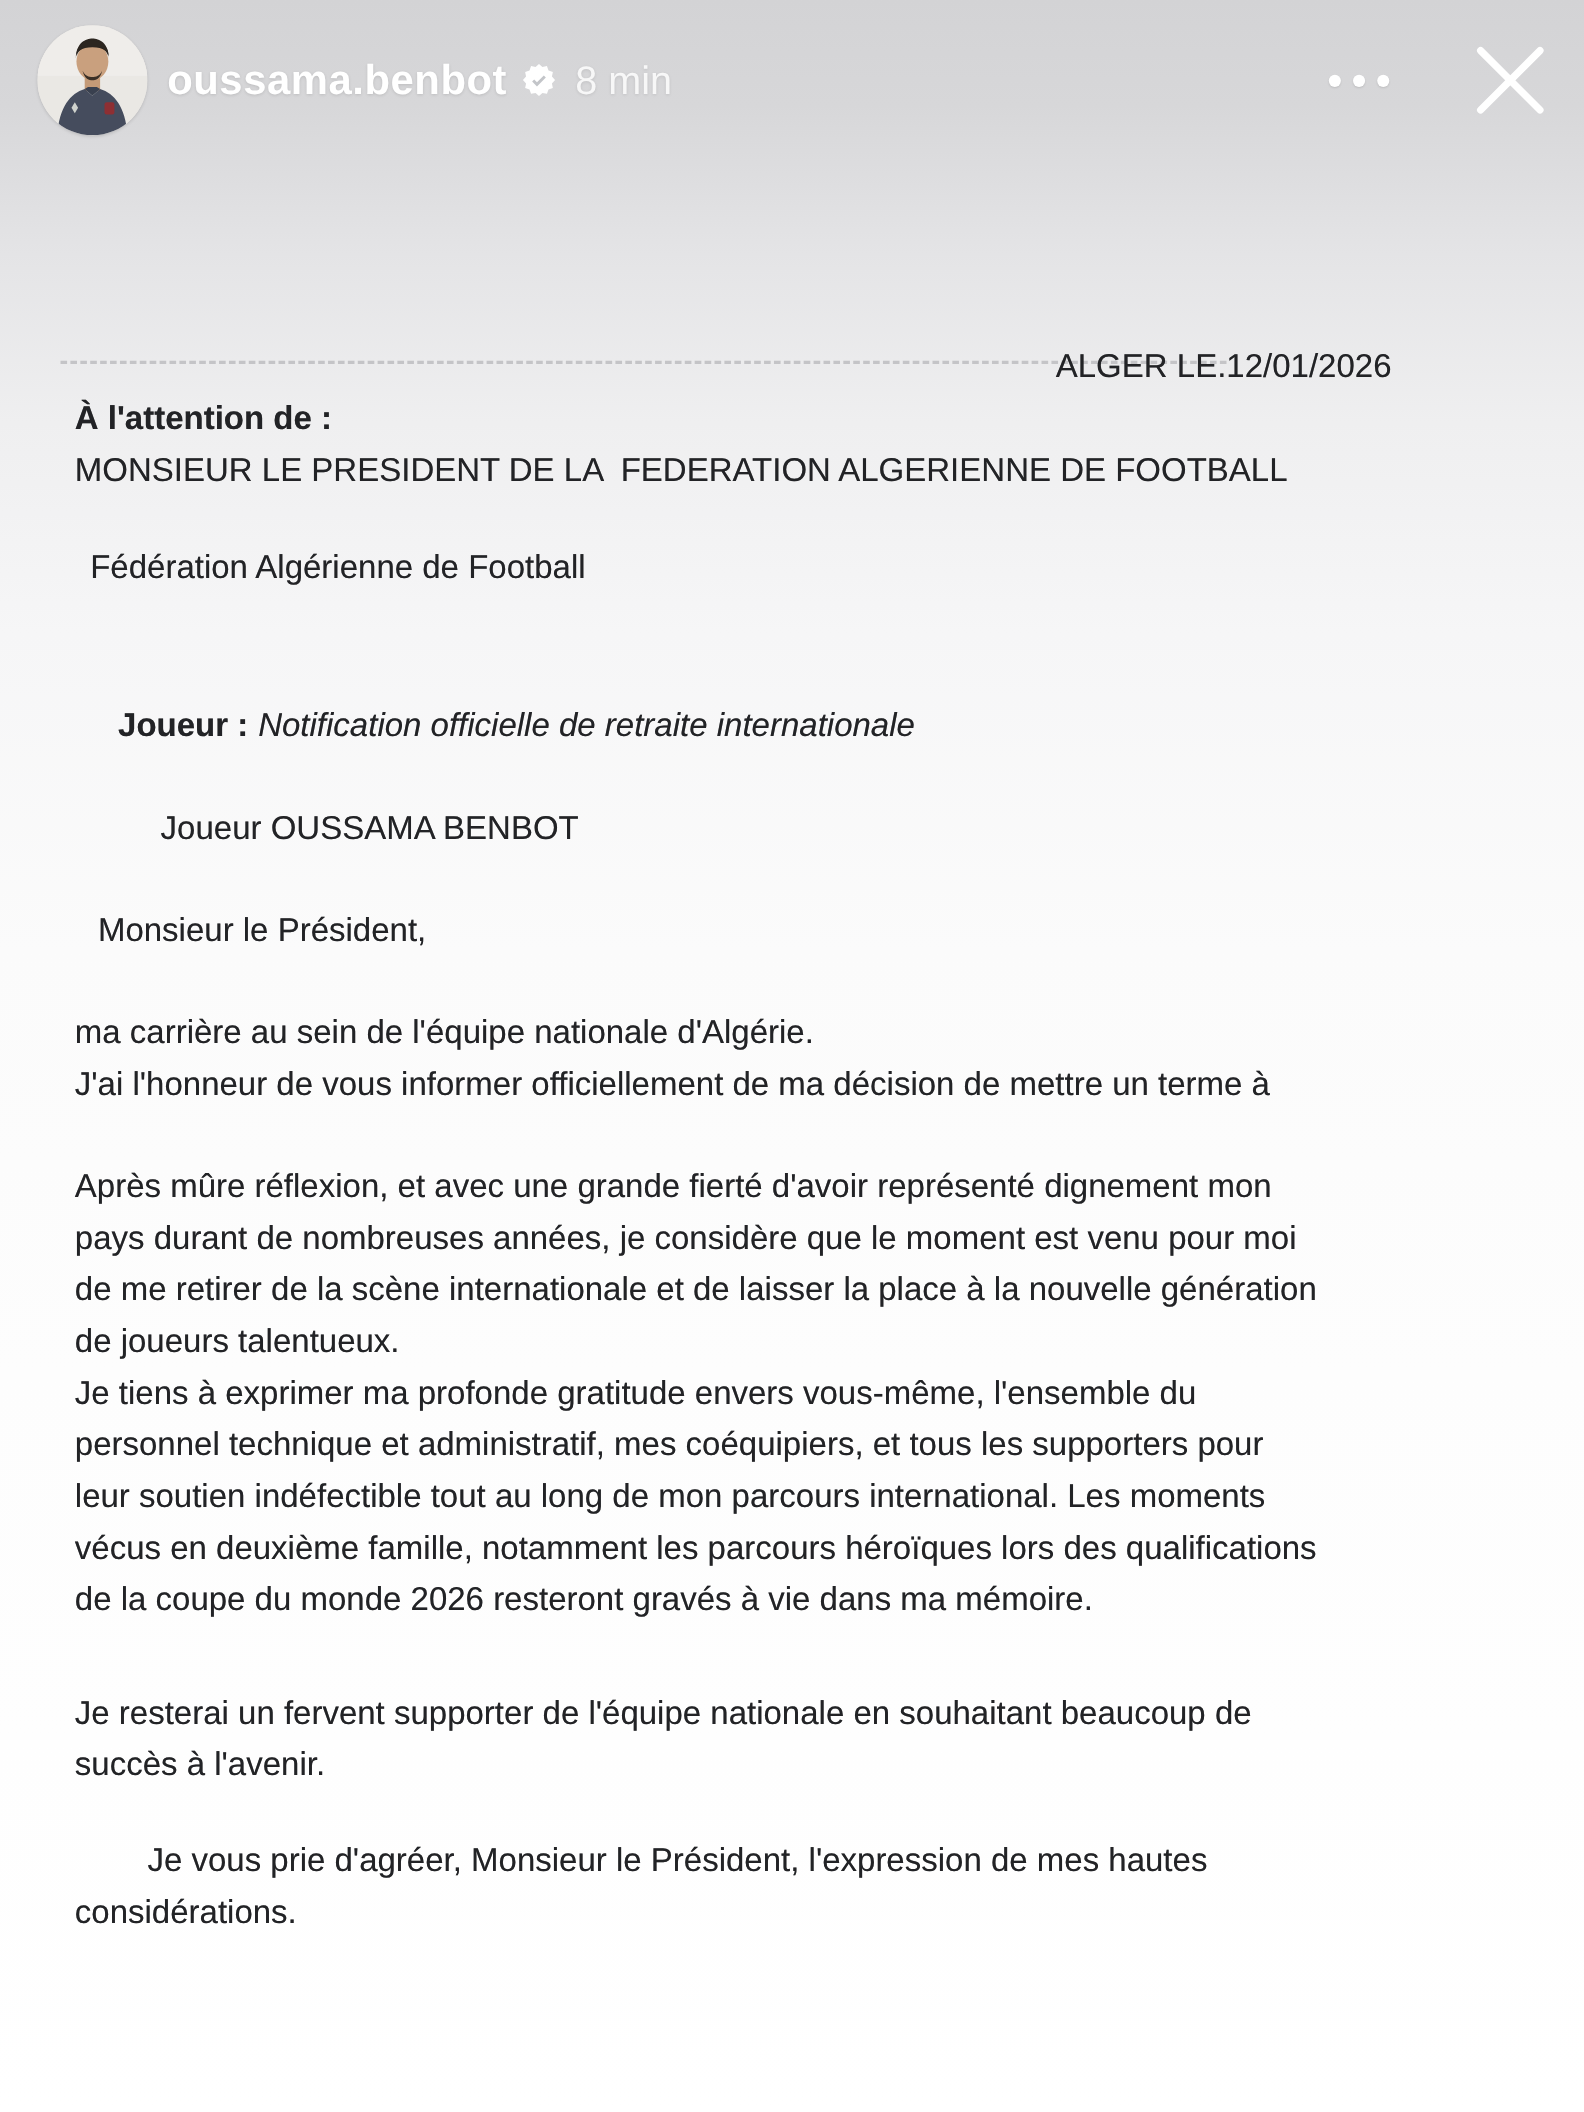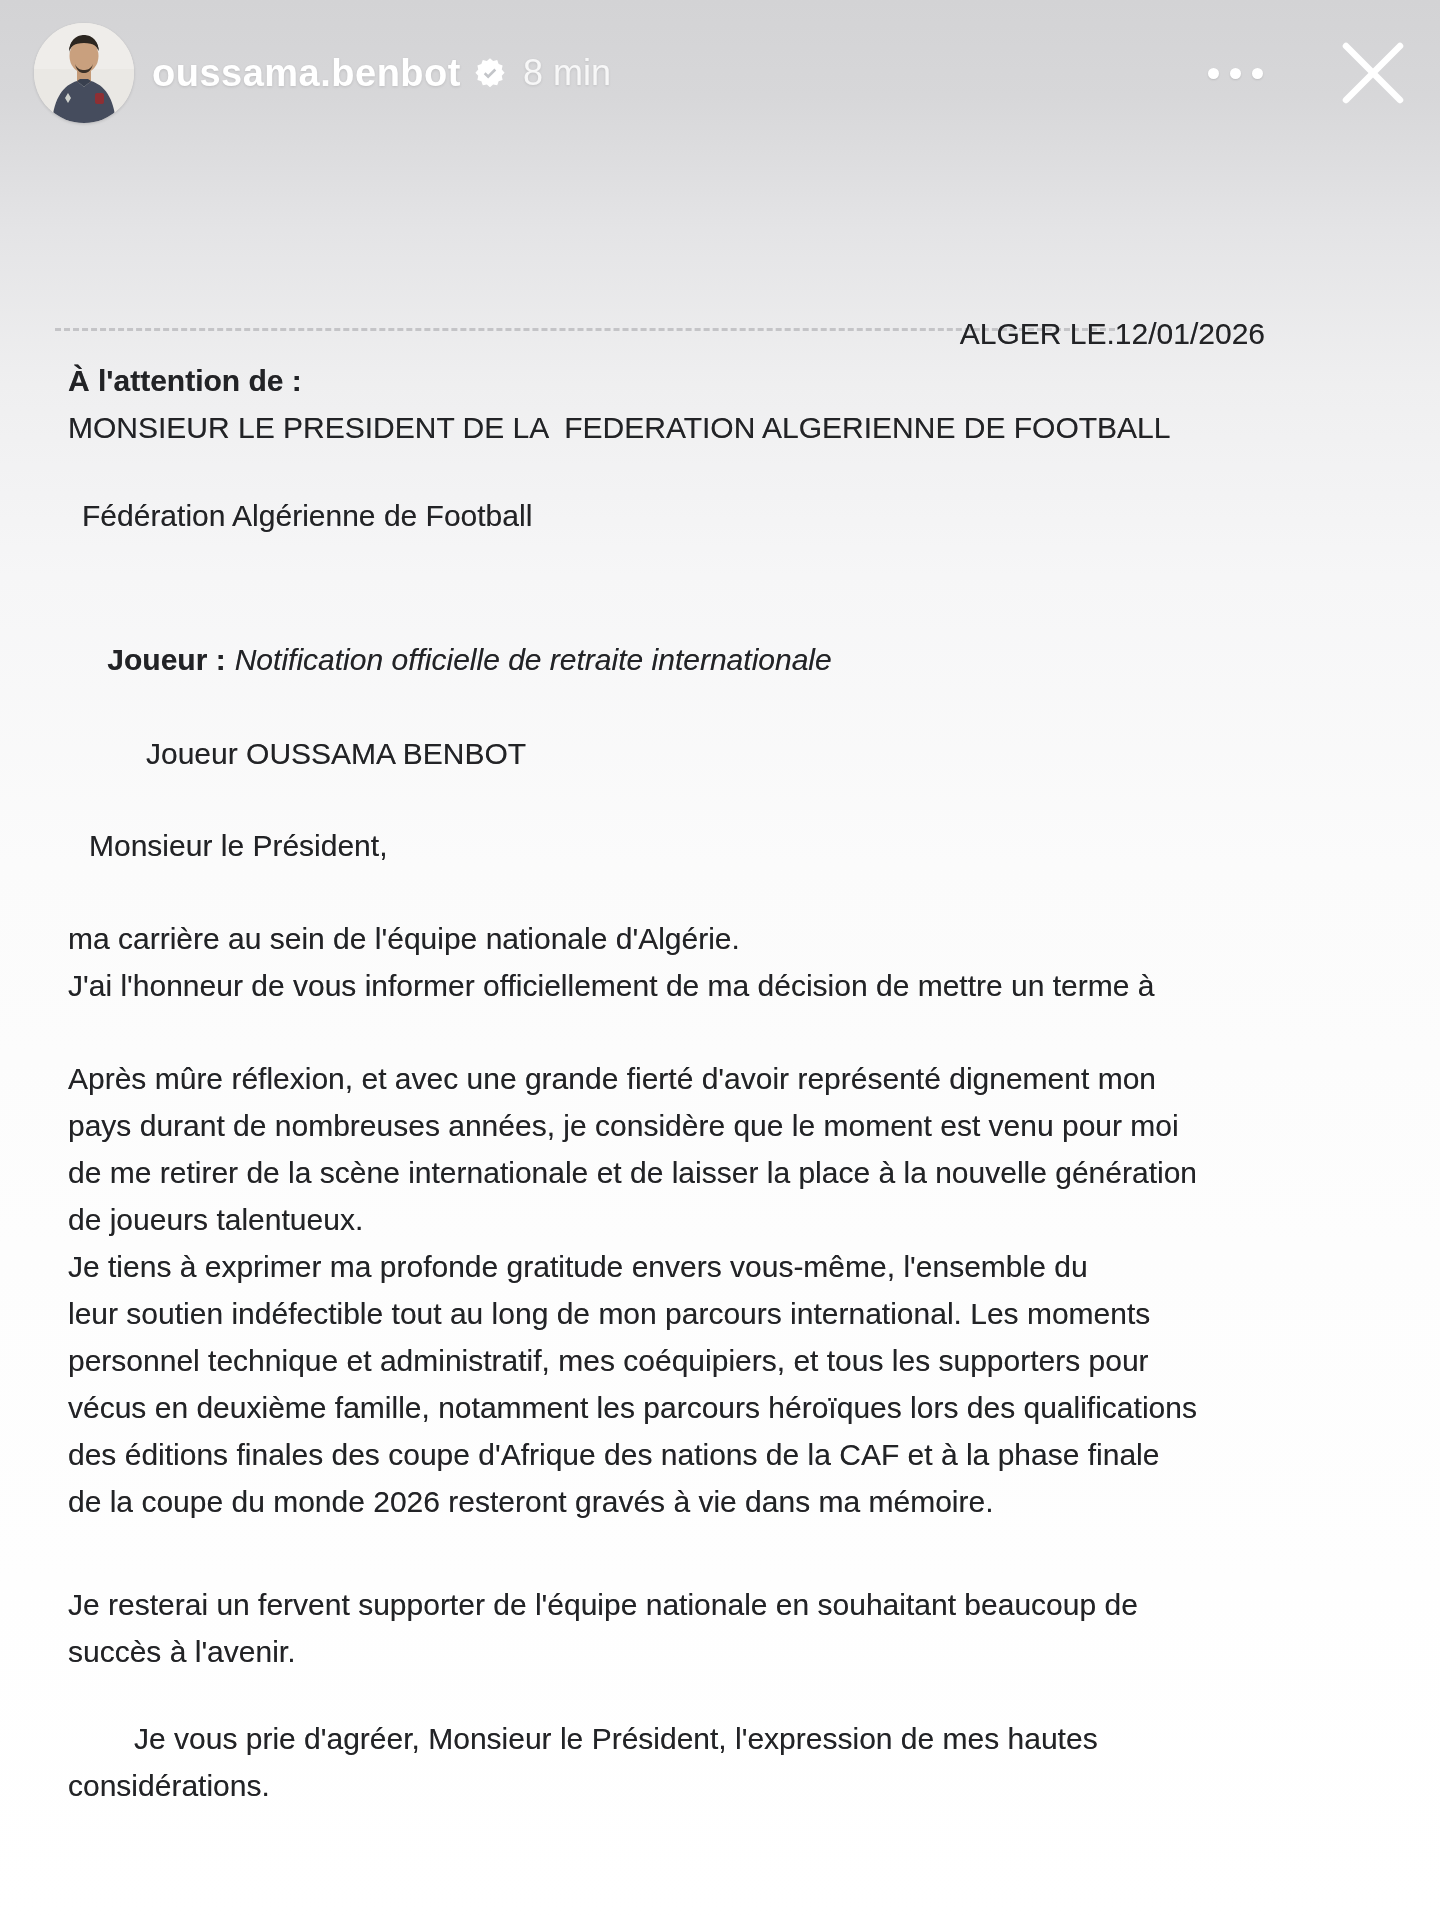--- a/index.html
+++ b/index.html
@@ -143,24 +143,23 @@
 
   <div class="para">
     <div class="line">Après mûre réflexion, et avec une grande fierté d'avoir représenté dignement mon</div>
     <div class="line">pays durant de nombreuses années, je considère que le moment est venu pour moi</div>
     <div class="line">de me retirer de la scène internationale et de laisser la place à la nouvelle génération</div>
     <div class="line">de joueurs talentueux.</div>
   </div>
 
   <div class="para joined">
     <div class="line">Je tiens à exprimer ma profonde gratitude envers vous-même, l'ensemble du</div>
+    <div class="line">personnel technique et administratif, mes coéquipiers, et tous les supporters pour</div>
     <div class="line">leur soutien indéfectible tout au long de mon parcours international. Les moments</div>
-    <div class="line">personnel technique et administratif, mes coéquipiers, et tous les supporters pour</div>
     <div class="line">vécus en deuxième famille, notamment les parcours héroïques lors des qualifications</div>
-    <div class="line">des éditions finales des coupe d'Afrique des nations de la CAF et à la phase finale</div>
     <div class="line">de la coupe du monde 2026 resteront gravés à vie dans ma mémoire.</div>
   </div>
 
   <div class="para" style="margin-top:56px;">
     <div class="line">Je resterai un fervent supporter de l'équipe nationale en souhaitant beaucoup de</div>
     <div class="line">succès à l'avenir.</div>
   </div>
 
   <div class="closing">
     <div class="line indented">Je vous prie d'agréer, Monsieur le Président, l'expression de mes hautes</div>

